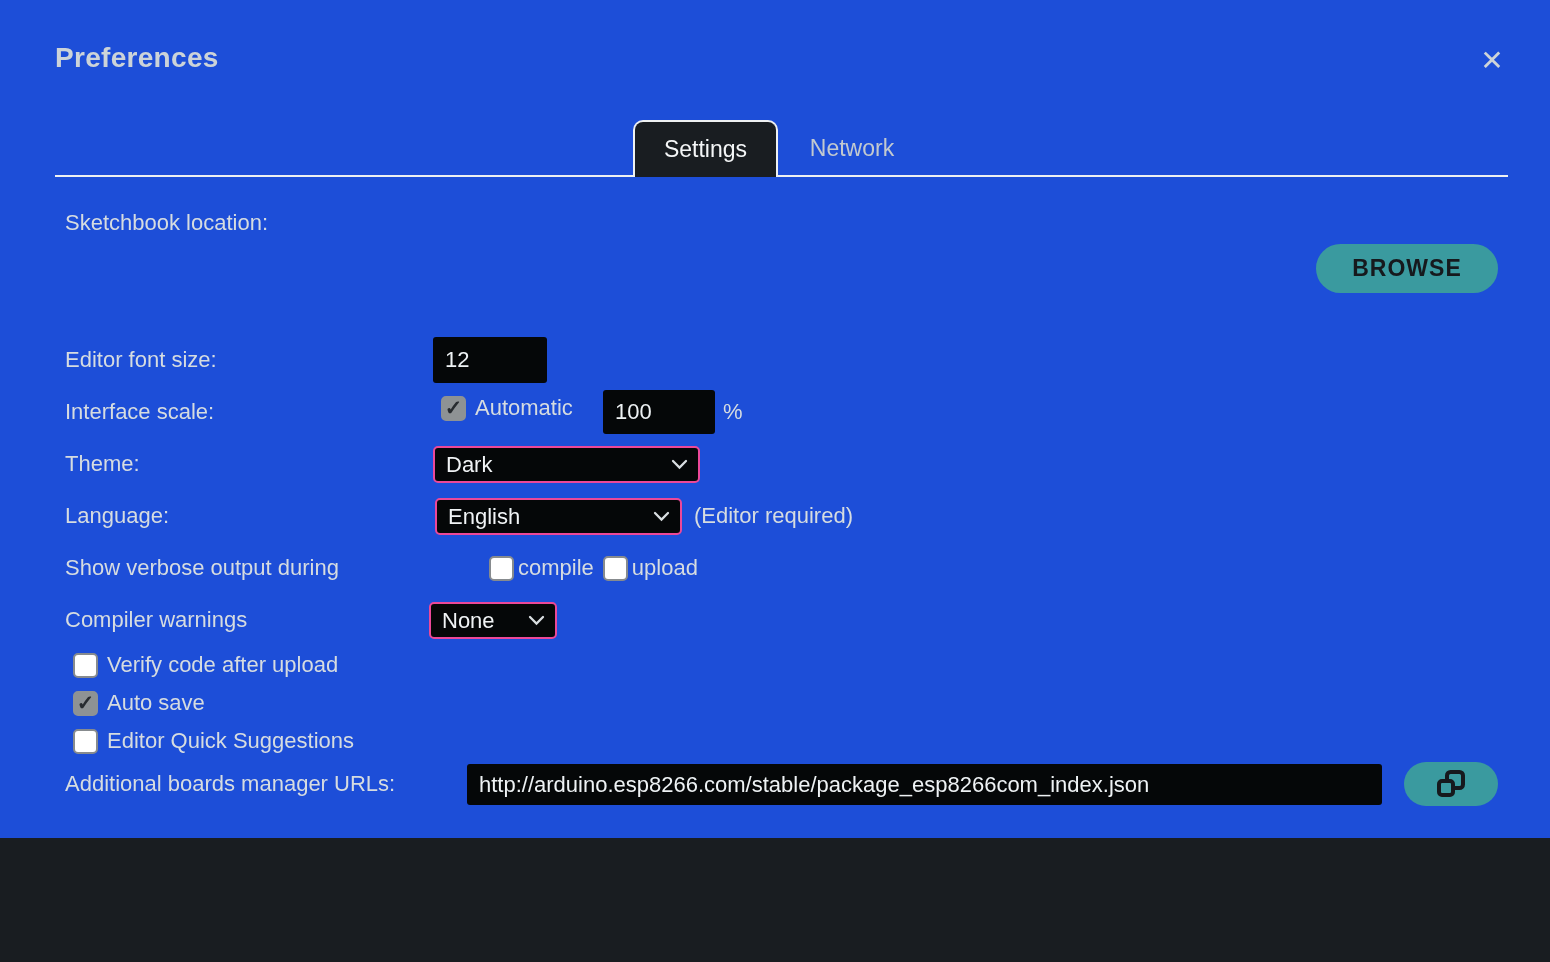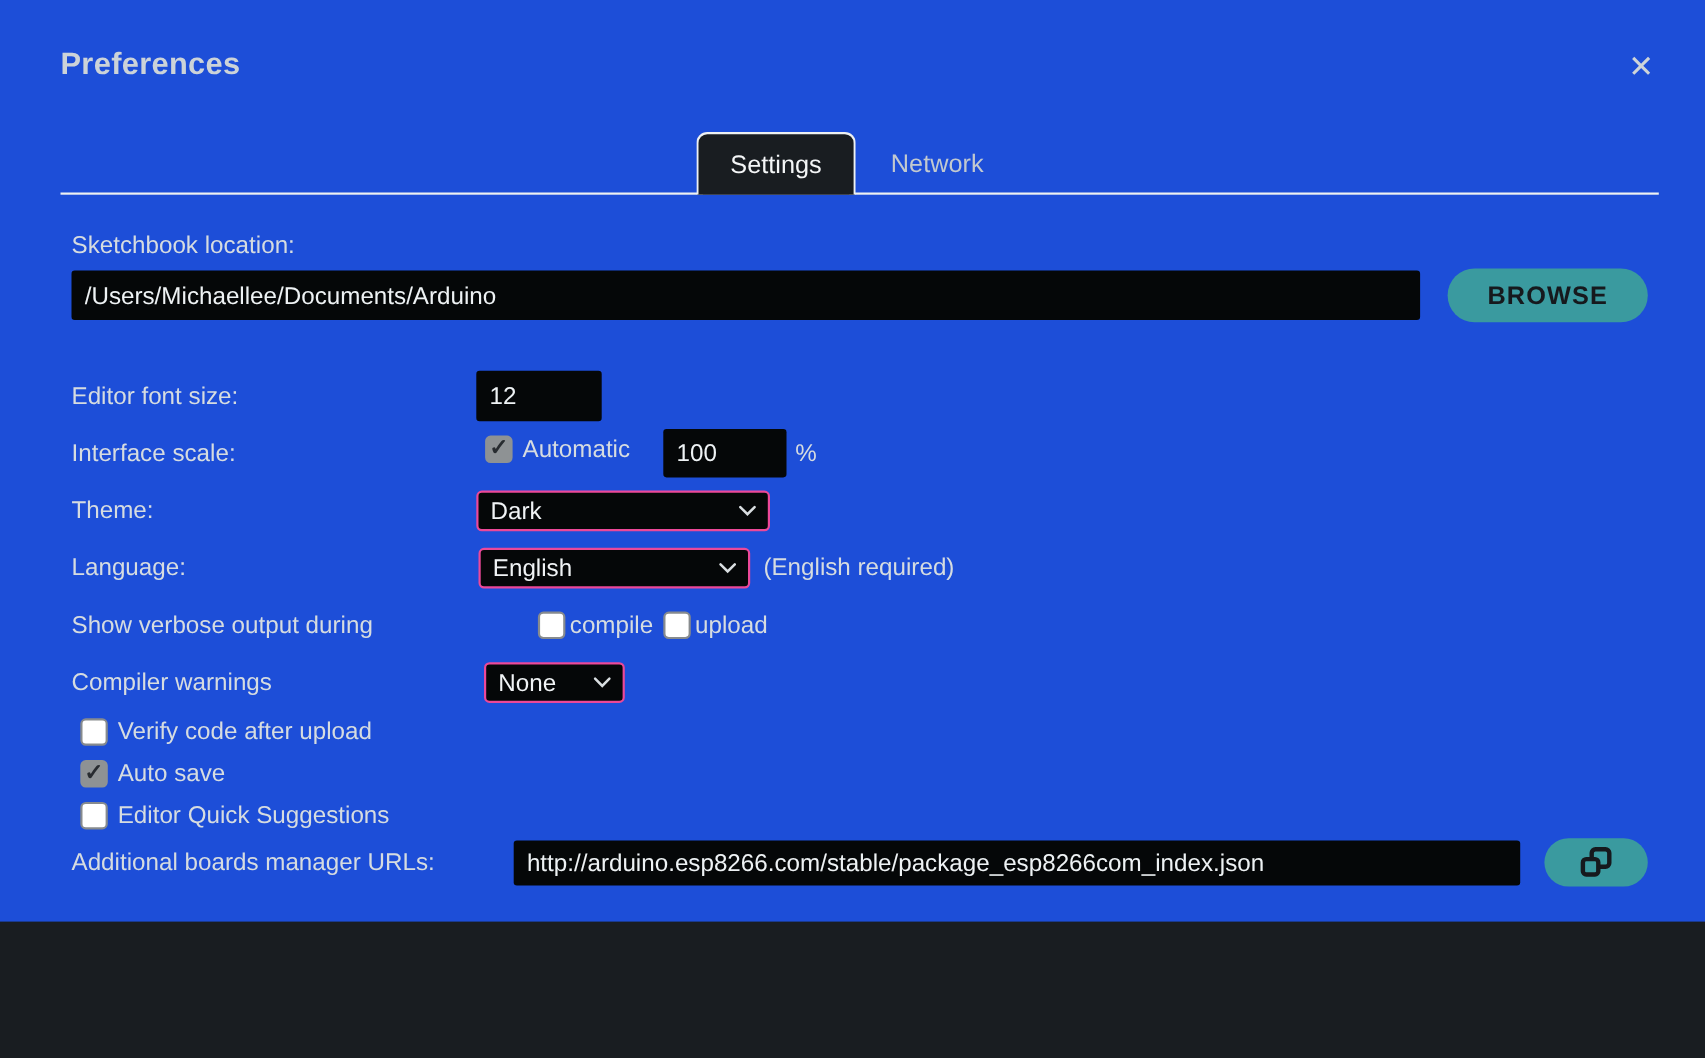--- a/index.html
+++ b/index.html
@@ -84,21 +84,20 @@
 
   <div class="tabline"></div>
   <div class="tab-active">
     <span>Settings</span>
   </div>
   <div class="tab-inactive">
     <span>Network</span>
   </div>
 
   <div class="lbl" style="left:65px; top:210px;">Sketchbook location:</div>
-  <input class="text-input" style="left: 65px; top: 246px; width: 1226px; height: 45px;" value="/Users/Michaellee/Documents/Arduino">
   <button class="pill-btn" style="left:1316px; top:244px; width:182px; height:49px;">BROWSE</button>
 
 
   <div class="lbl" style="left:65px; top:347px;">Editor font size:</div>
   <input class="text-input" style="left: 433px; top: 337px; width: 114px; height: 46px;" value="12">
 
   <div class="lbl" style="left:65px; top:399px;">Interface scale:</div>
   <div class="cbrow" style="left:441px; top:395px;">
     <span class="cb checked"></span>
     <span>Automatic</span>
@@ -114,32 +113,32 @@
     </svg>
   </div>
 
   <div class="lbl" style="left:65px; top:503px;">Language:</div>
   <div class="select" style="left:435px; top:498px; width:247px; height:37px;">
     <span>English</span>
     <svg width="17" height="11" viewBox="0 0 17 11">
       <polyline points="2,2 8.5,8.5 15,2" fill="none" stroke="#d9dee1" stroke-width="2.3" stroke-linecap="round"></polyline>
     </svg>
   </div>
-  <div class="lbl" style="left:694px; top:503px;">(English required)</div>
+  <div class="lbl" style="left:694px; top:503px;">(Editor required)</div>
 
   <div class="lbl" style="left:65px; top:555px;">Show verbose output during</div>
   <div class="cbrow" style="left:445px; top:555px; gap:4px;margin-left:44px;">
     <span class="cb"></span>
     <span>compile</span>
     <span class="cb" style="margin-left:5px;"></span>
     <span>upload</span>
   </div>
 
   <div class="lbl" style="left:65px; top:607px;">Compiler warnings</div>
-  <div class="select" style="left:440px; top:602px; width:128px; height:37px;justify-content:space-between;">
+  <div class="select" style="left:429px; top:602px; width:128px; height:37px;justify-content:space-between;">
     <span>None</span>
     <svg width="17" height="11" viewBox="0 0 17 11">
       <polyline points="2,2 8.5,8.5 15,2" fill="none" stroke="#d9dee1" stroke-width="2.3" stroke-linecap="round"></polyline>
     </svg>
   </div>
 
   <div class="cbrow" style="left:73px; top:652px;">
     <span class="cb"></span>
     <span>Verify code after upload</span>
   </div>

